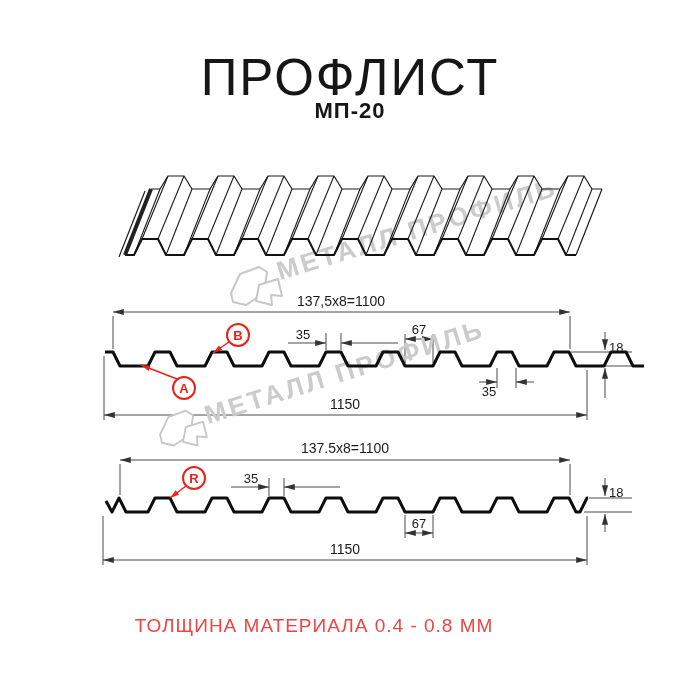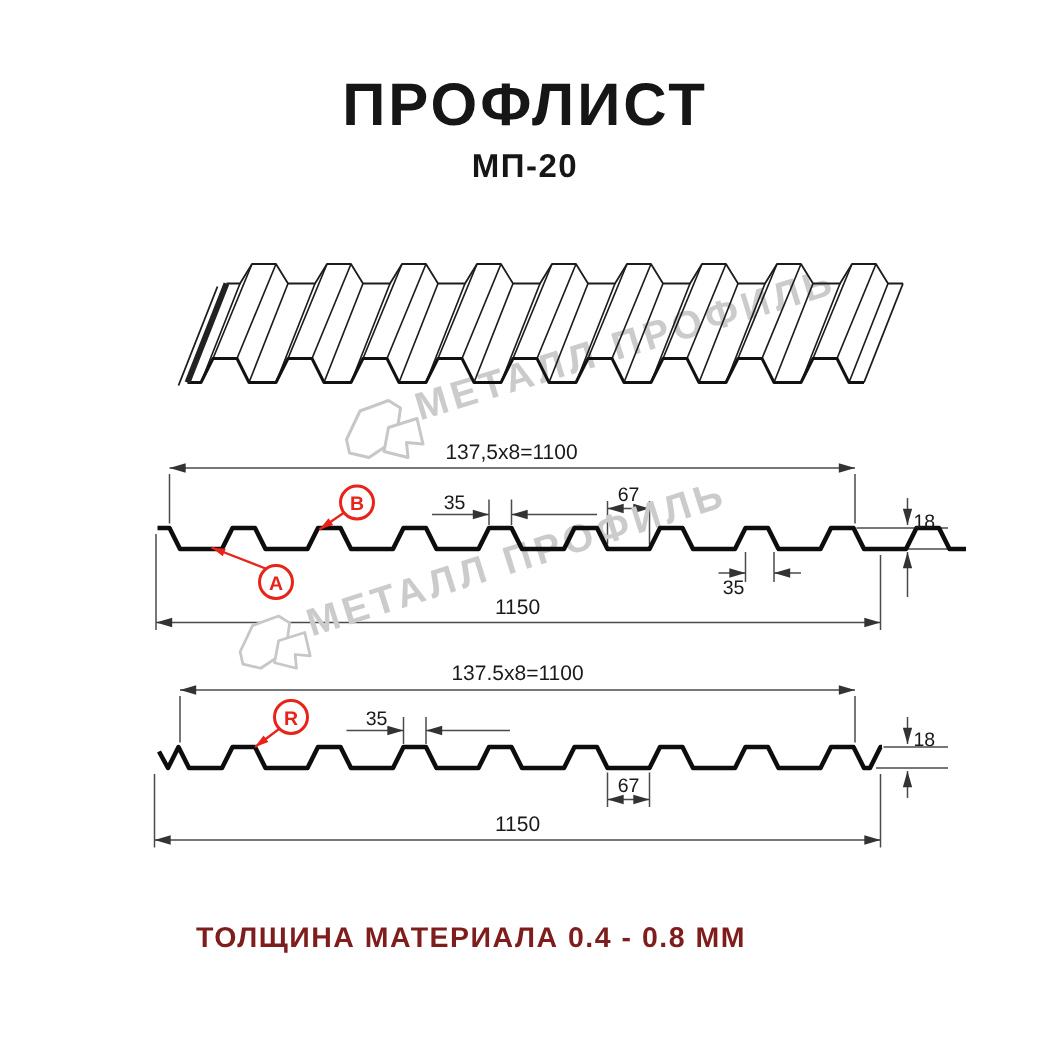--- a/index.html
+++ b/index.html
@@ -3,24 +3,24 @@
 <meta charset="utf-8">
 <style>
   html,body{margin:0;padding:0;background:#ffffff;}
   .stage{position:relative;width:700px;height:700px;background:#ffffff;overflow:hidden;
          font-family:"Liberation Sans",sans-serif;}
   .layer{position:absolute;left:0;top:0;width:700px;height:700px;}
   #layer-base{z-index:1;}
   #layer-watermark{z-index:2;}
   #layer-top{z-index:3;}
   .hdr{position:absolute;left:0;width:700px;text-align:center;z-index:4;color:#161616;}
-  .title{top:48px;font-size:40px;font-weight:700;letter-spacing:2px;}
+  .title{top:48px;font-size:51px;font-weight:400;letter-spacing:2px;}
   .subtitle{top:98px;font-size:22px;font-weight:600;letter-spacing:1px;}
   .footer{position:absolute;left:0;top:615px;width:628px;text-align:center;z-index:4;
-          font-size:19px;font-weight:700;letter-spacing:1px;color:#7f1d1d;}
+          font-size:19px;font-weight:400;letter-spacing:1px;color:#ef4444;}
   .wm-text{position:absolute;white-space:nowrap;font-weight:700;font-size:26px;
            letter-spacing:3px;color:#cbcbcb;}
   .wm1{left:282px;top:256px;transform:rotate(-17deg);transform-origin:0 100%;}
   .wm2{left:210px;top:400px;transform:rotate(-17.5deg);transform-origin:0 100%;}
   .wm-logo{position:absolute;}
   .wml1{left:226px;top:263px;}
   .wml2{left:154px;top:407px;}
   svg text{font-family:"Liberation Sans",sans-serif;fill:#1a1a1a;}
   .dim{font-size:13px;}
   .dimbig{font-size:14px;}

